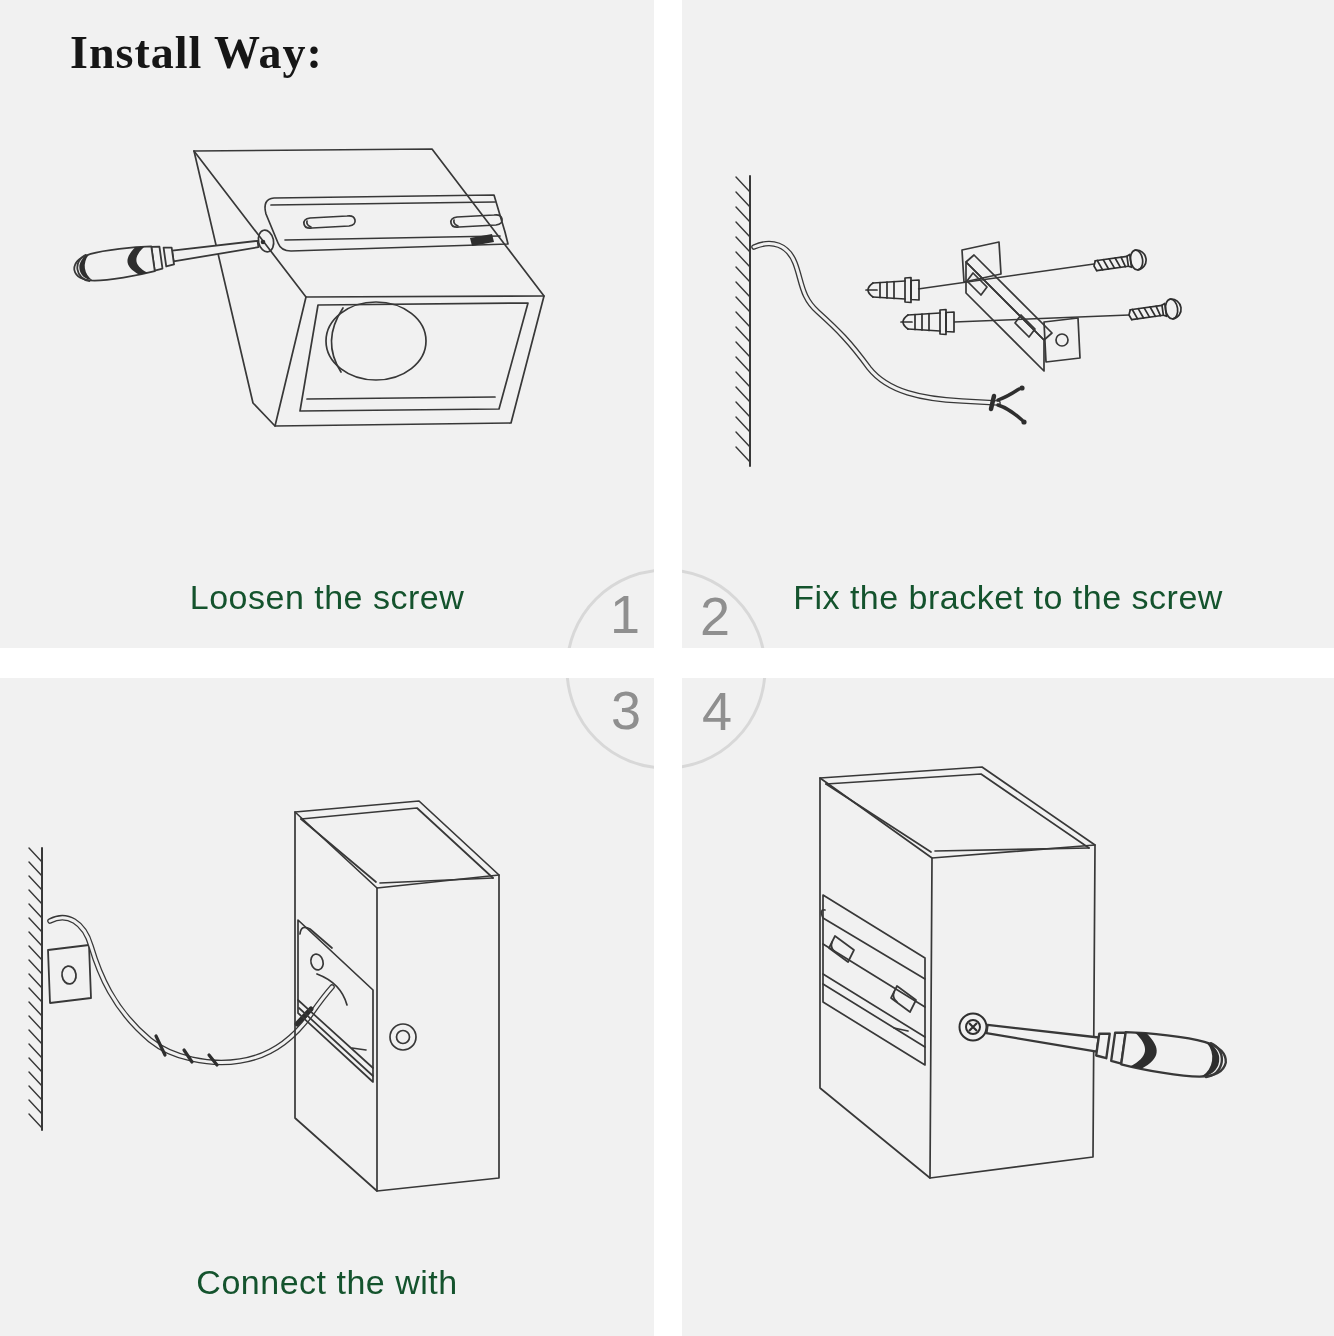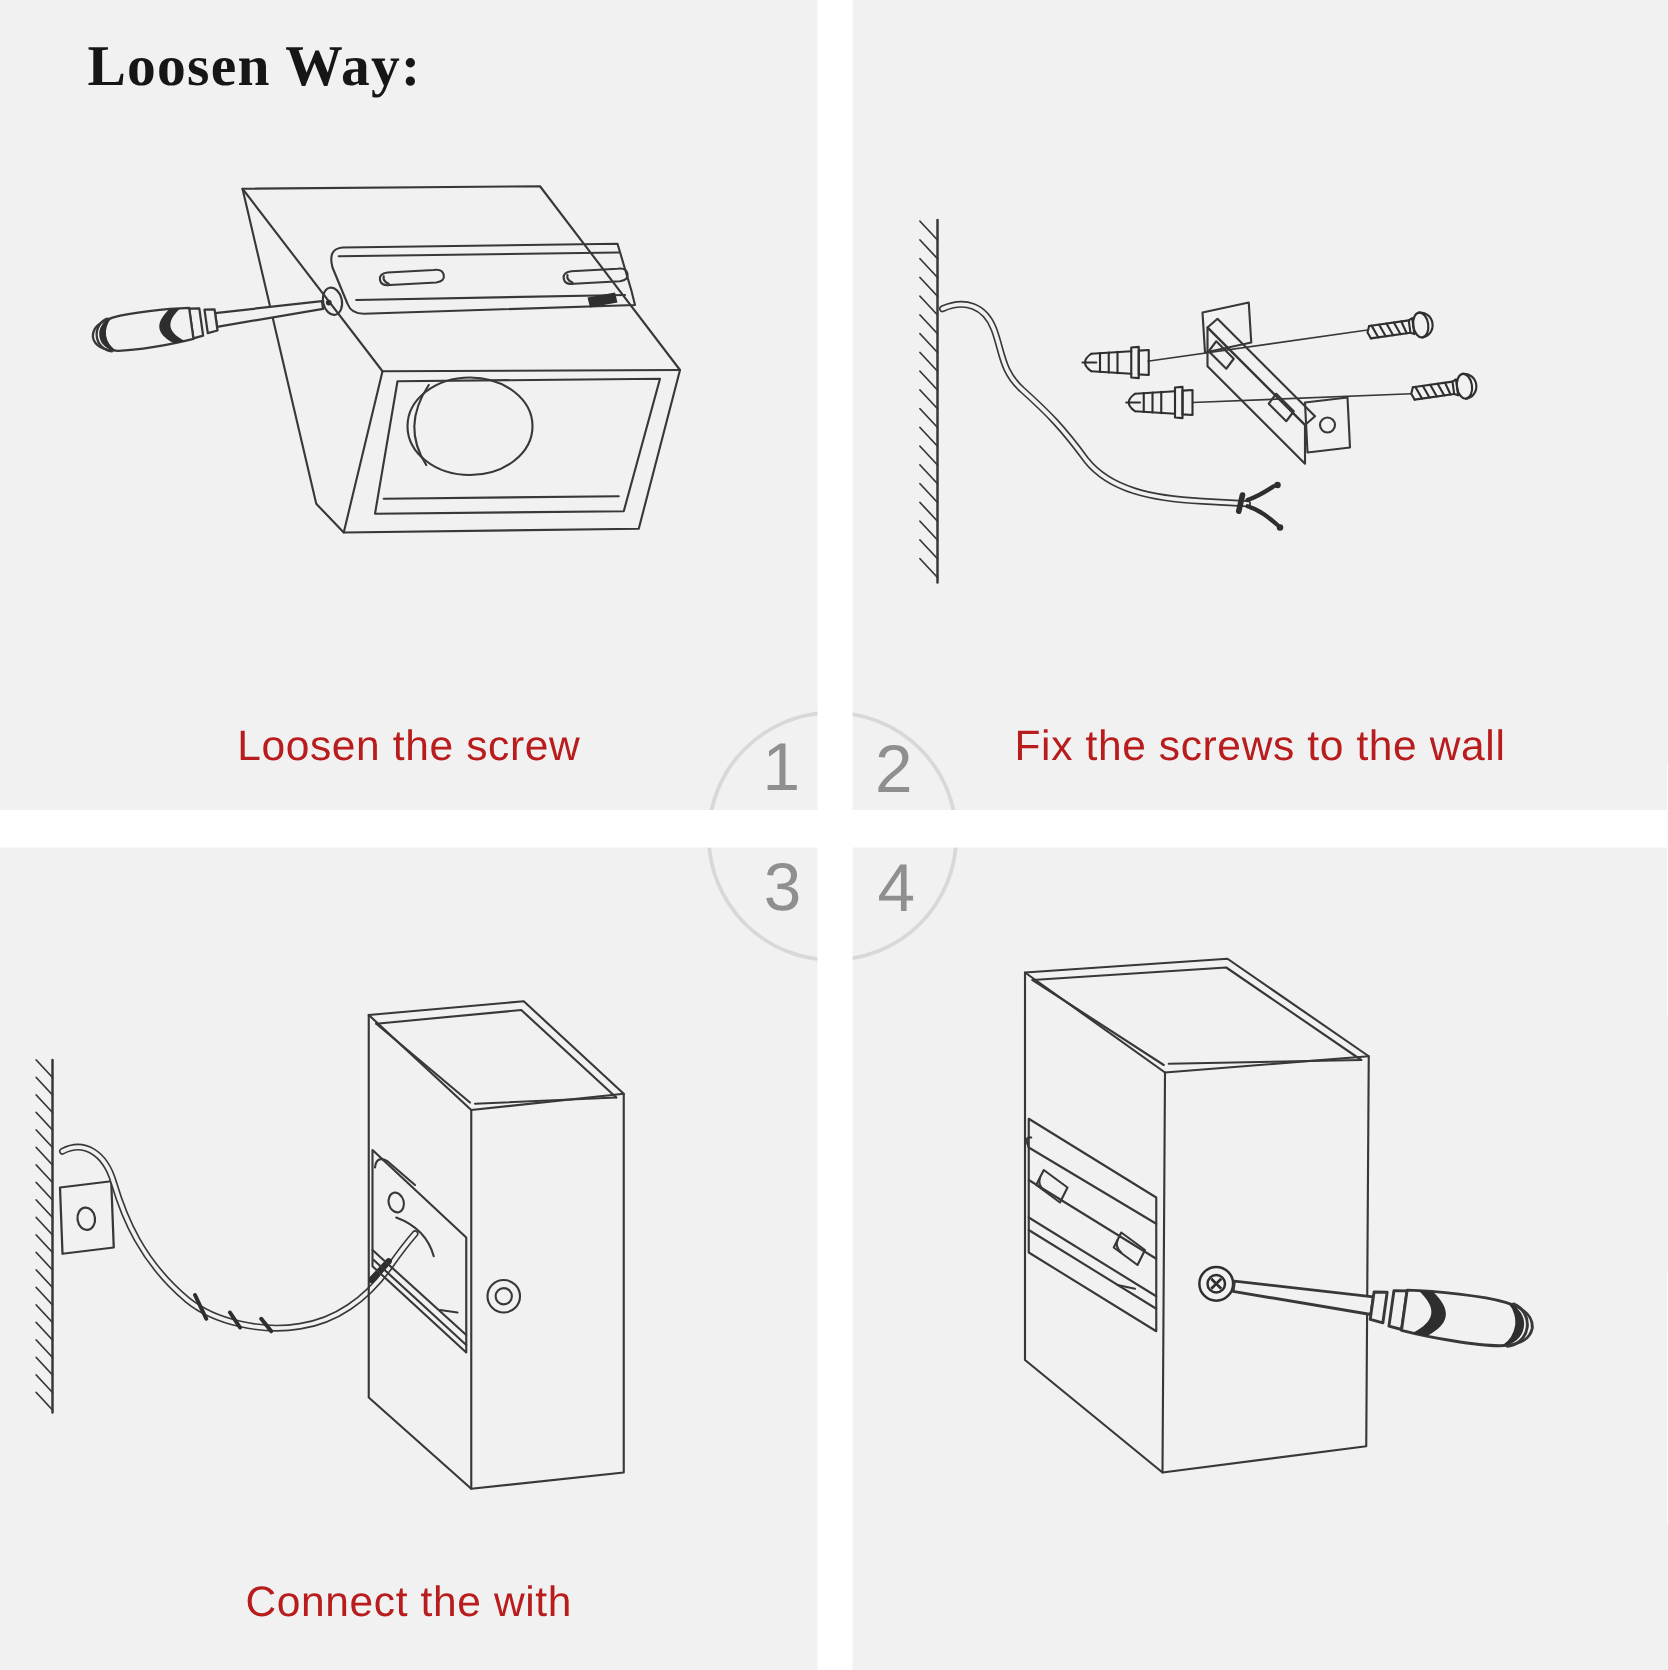--- a/index.html
+++ b/index.html
@@ -5,21 +5,21 @@
   html,body{margin:0;padding:0;background:#ffffff;}
   .canvas{position:relative;width:1334px;height:1336px;background:#ffffff;overflow:hidden;
           font-family:"Liberation Sans", sans-serif;}
   .panel{position:absolute;background:#f1f1f1;overflow:hidden;}
   .panel svg{position:absolute;left:0;top:0;}
   #panel1{left:0;top:0;width:654px;height:648px;}
   #panel2{left:682px;top:0;width:652px;height:648px;}
   #panel3{left:0;top:678px;width:654px;height:658px;}
   #panel4{left:682px;top:678px;width:652px;height:658px;}
   .caption{position:absolute;left:0;width:100%;text-align:center;font-size:34px;
-           color:#b91c1c;letter-spacing:0.5px;}
+           color:#14532d;letter-spacing:0.5px;}
   #panel1 .caption,#panel2 .caption{top:578px;}
   #panel3 .caption,#panel4 .caption{top:585px;}
   .step-number{position:absolute;font-size:54px;color:#8f8f8f;
                transform:translate(-50%,-54%);line-height:1;}
   .page-title{position:absolute;left:70px;top:26px;font-family:"Liberation Serif", serif;
               font-weight:bold;font-size:46px;color:#161616;letter-spacing:1px;}
 </style>
 </head>
 <body>
 
@@ -131,21 +131,21 @@
         <use href="#anchor-shape" transform="translate(218,322)"></use>
       </g>
       <g>
         <use href="#screw-shape" transform="translate(412,266) rotate(-8)"></use>
         <use href="#screw-shape" transform="translate(447,315) rotate(-8)"></use>
       </g>
 
       <circle cx="-16" cy="669" r="99" fill="none" stroke="#d8d8d8" stroke-width="3"></circle>
     </svg>
     <span class="step-number" style="left:33px;top:618px;">2</span>
-    <div class="caption">Fix the screws to the wall</div>
+    <div class="caption">Fix the bracket to the screw</div>
   </div>
 
   <div class="panel" id="panel3">
     <svg width="654" height="658" viewBox="0 0 654 658">
       <g stroke="#383838" stroke-width="2" fill="none" stroke-linecap="round">
         <path d="M42,170 L42,452"></path>
         <path stroke-width="1.4" d="M42,184 L29,170 M42,198 L29,184 M42,212 L29,198 M42,226 L29,212 M42,240 L29,226 M42,254 L29,240 M42,268 L29,254 M42,282 L29,268 M42,296 L29,282 M42,310 L29,296 M42,324 L29,310 M42,338 L29,324 M42,352 L29,338 M42,366 L29,352 M42,380 L29,366 M42,394 L29,380 M42,408 L29,394 M42,422 L29,408 M42,436 L29,422 M42,450 L29,436"></path>
       </g>
 
       <g stroke="#383838" stroke-width="1.8" fill="none" stroke-linejoin="round">
@@ -209,14 +209,14 @@
 
       <g>
         <use href="#screwdriver-shape" transform="translate(305,351) rotate(8) scale(1.3)"></use>
       </g>
 
       <circle cx="-16" cy="-9" r="99" fill="none" stroke="#d8d8d8" stroke-width="3"></circle>
     </svg>
     <span class="step-number" style="left:35px;top:35px;">4</span>
   </div>
 
-  <div class="page-title">Loosen Way:</div>
+  <div class="page-title">Install Way:</div>
 </div>
 
 </body></html>

